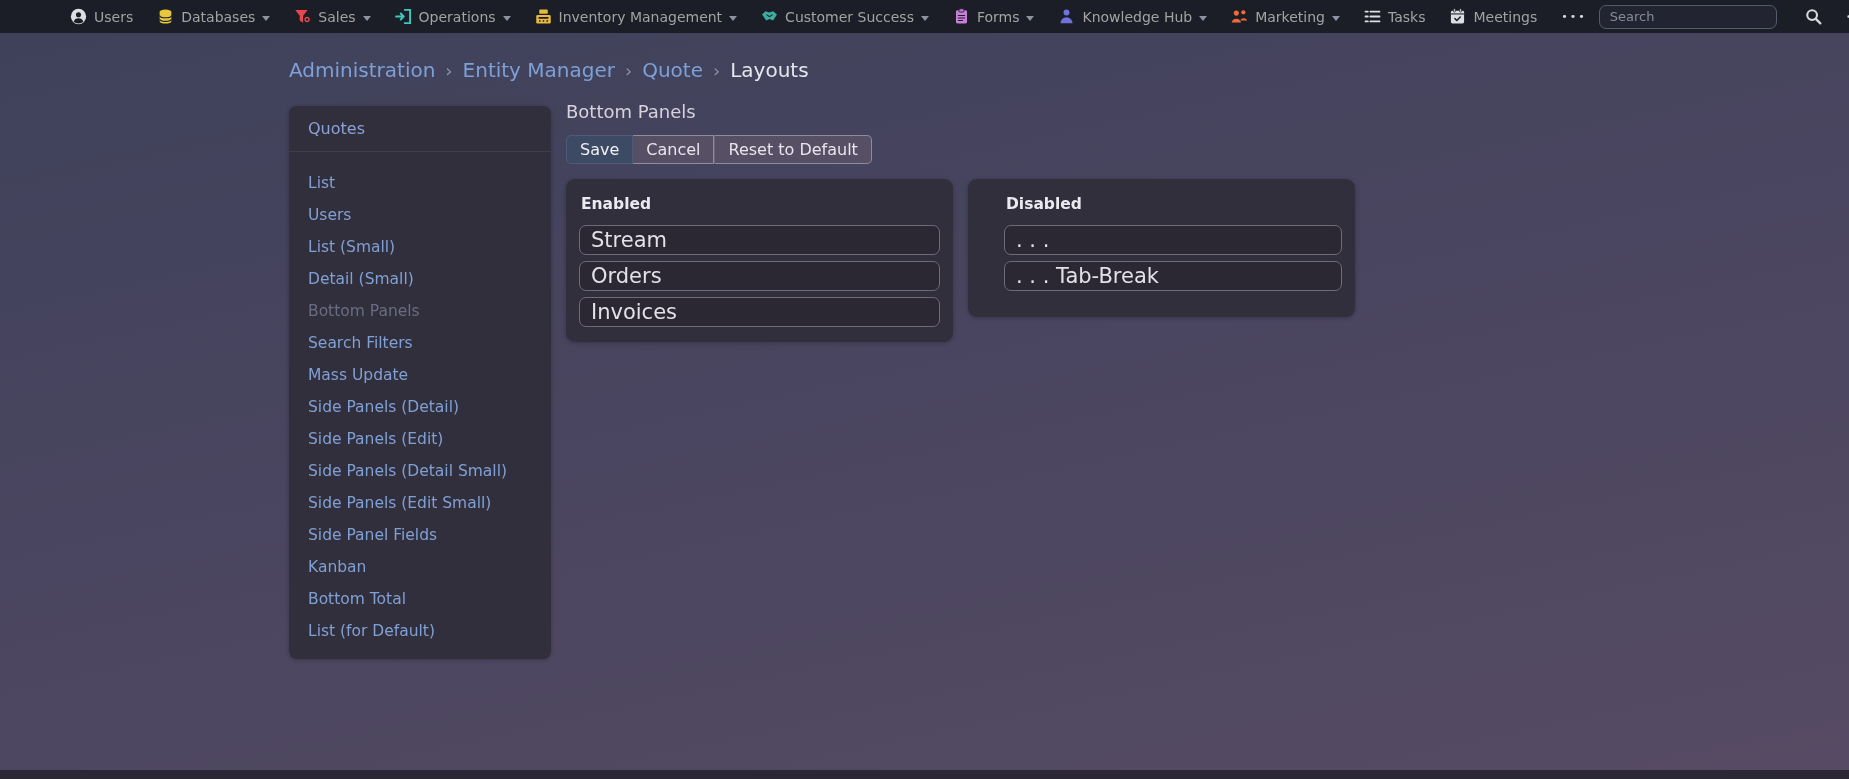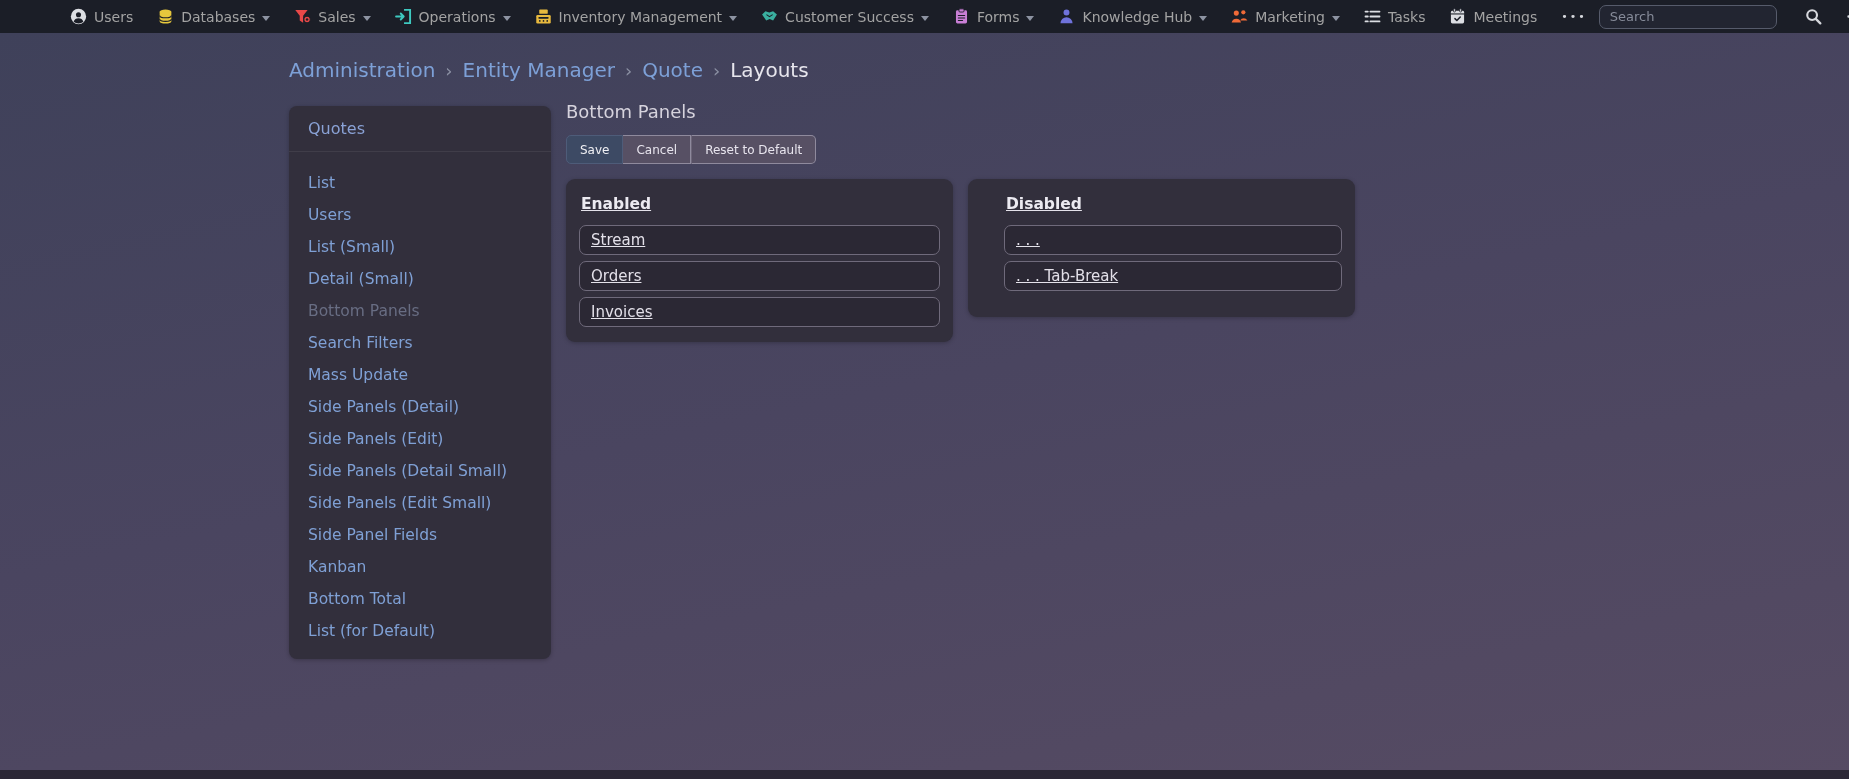--- a/index.html
+++ b/index.html
@@ -76,49 +76,49 @@
   .side-list li { height:32px; display:flex; align-items:center; }
   .side-list a { color:#7fa0d5; font-size:15.5px; text-decoration:none; cursor:pointer; }
   .side-list .active { color:#686d83; cursor:default; }
 
   
   .main-col { flex:1; margin-top:-5px; }
   .page-title { font-size:18px; color:#d6d3dd; font-weight:400; margin-bottom:13px; }
 
   .btn-group { display:inline-flex; margin-bottom:15px; }
   .btn {
-    height:29px; padding:0 13px; font-size:12px; cursor:pointer;
+    height:29px; padding:0 13px; font-size:16px; cursor:pointer;
     font-family:"DejaVu Sans","Liberation Sans",sans-serif;
     display:flex; align-items:center;
   }
   .btn-save {
     background:#3d4a64; color:#f0f0f4;
     border:1px solid #4e5c79; border-radius:5px 0 0 5px;
   }
   .btn-cancel {
     background:#575064; color:#e8e5ee;
     border:1px solid #8f8a9d; border-left:none;
   }
   .btn-reset {
     background:#575064; color:#e8e5ee;
     border:1px solid #8f8a9d; border-left:1px solid #6d6679;
     border-radius:0 5px 5px 0;
   }
 
-  .panels-row { display:flex; gap:15px; align-items:flex-start;text-decoration:underline; }
+  .panels-row { display:flex; gap:15px; align-items:flex-start; }
   .layout-card {
     width:387px; background:#322f3c; border-radius:9px;
     padding:13px; box-shadow:0 1px 4px rgba(0,0,0,.25);
   }
   .layout-card.short { min-height:138px;padding-left:36px; }
   .layout-card-header { font-size:15.5px; font-weight:bold; color:#eceaf1; margin:3px 2px 12px; }
   .layout-item {
     height:30px; line-height:28px; padding:0 11px; margin-bottom:6px;
     background:#2b2834; border:1px solid #6f6a7b; border-radius:7px;
-    color:#e3e0e9; font-size:15px; cursor:grab; white-space:nowrap; overflow:hidden;
+    color:#e3e0e9; font-size:21px; cursor:grab; white-space:nowrap; overflow:hidden;
   }
   .layout-item:last-child { margin-bottom:2px; }
 </style>
 </head>
 <body>
 
 <header class="navbar">
   <div class="logo">
 
     <span class="logo-o">

